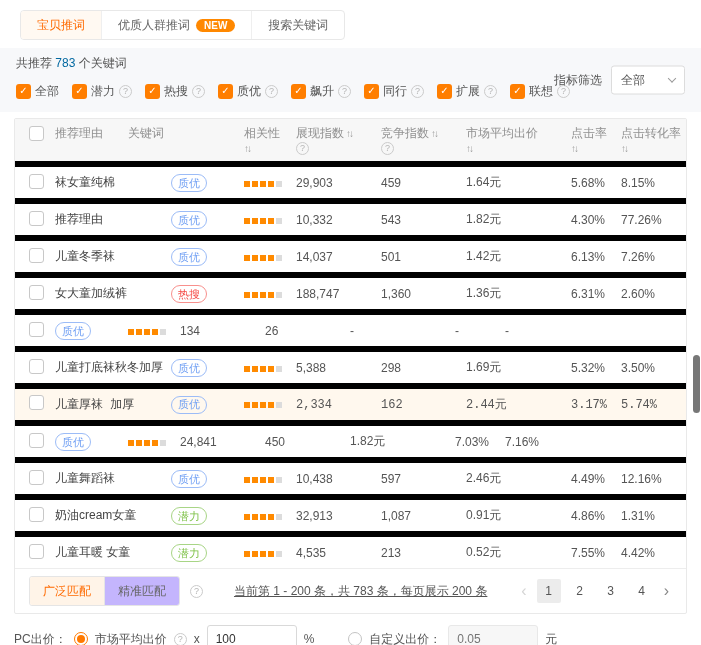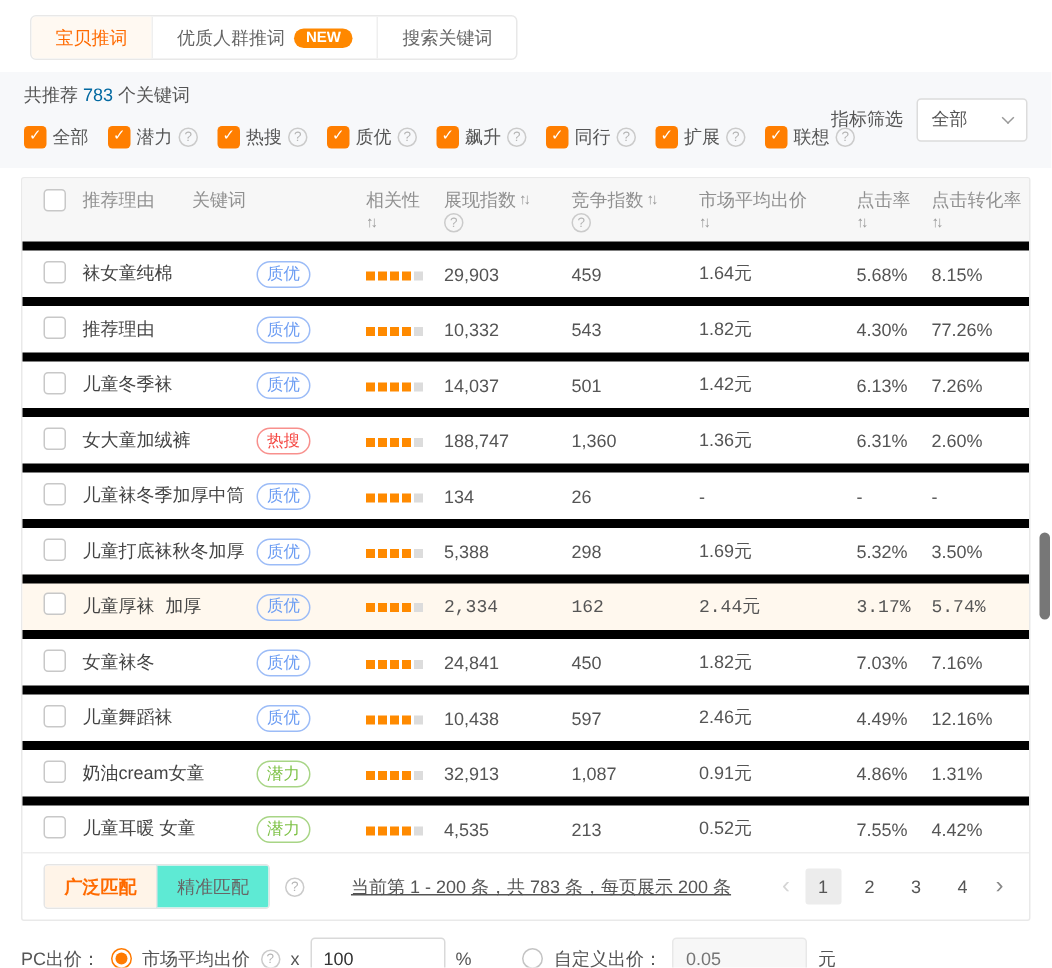--- a/index.html
+++ b/index.html
@@ -51,22 +51,22 @@
   .tag-quality { color:#6B9CF3; border-color:#9CBCF7; }
   .tag-hot { color:#F54A45; border-color:#F8908D; }
   .tag-potential { color:#7DC145; border-color:#A8D586; }
   .bars { display:inline-flex; gap:2px; }
   .bar { width:6px; height:6px; background:#DCDCDC; }
   .bar.on { background:#FF8A00; }
   
   .tfoot { display:flex; align-items:center; justify-content:space-between; border-top:1px solid #EDEDED; height:45px; padding:0 14px; }
   .match-wrap { display:flex; align-items:center; gap:10px; }
   .match-group { display:inline-flex; border:1px solid #E5E5E5; border-radius:3px; overflow:hidden; }
-  .match-btn { height:28px; line-height:28px; padding:0 13px; color:#666; background:#5eead4; cursor:pointer; white-space:nowrap; }
-  .match-btn.active { color:#FF6A00; background:#FFF4E8; font-weight:bold; }
+  .match-btn { height:28px; line-height:28px; padding:0 13px; color:#666; background:#c4b5fd; cursor:pointer; white-space:nowrap; }
+  .match-btn.active { color:#FF6A00; background:#FFF4E8; font-weight:normal; }
   .match-btn + .match-btn { border-left:1px solid #E5E5E5; }
   .page-info { color:#555;text-decoration:underline; }
   .pager { display:flex; align-items:center; gap:7px; }
   .pages { display:inline-flex; gap:7px; }
   .page-btn { min-width:24px; height:24px; line-height:24px; text-align:center; color:#555; border-radius:2px; cursor:pointer; }
   .page-btn.active { background:#ECECEC; }
   .page-arrow { font-size:16px; line-height:22px; padding:0 3px; cursor:pointer; }
   .page-arrow.prev { color:#D5D5D5; }
   .page-arrow.next { color:#888; }
   
@@ -357,21 +357,20 @@
         <div class="cell c-comp">1,360</div>
         <div class="cell c-price">1.36元</div>
         <div class="cell c-ctr">6.31%</div>
         <div class="cell c-cvr">2.60%</div>
       </div>
 
       <div class="trow">
         <div class="cell c-check">
           <span class="cbx empty"></span>
         </div>
-        <div class="cell c-keyword">儿童袜冬季加厚中筒</div>
         <div class="cell c-reason">
           <span class="tag tag-quality">质优</span>
         </div>
         <div class="cell c-rel">
           <span class="bars">
             <span class="bar on"></span>
             <span class="bar on"></span>
             <span class="bar on"></span>
             <span class="bar on"></span>
             <span class="bar"></span>
@@ -429,21 +428,20 @@
         <div class="cell c-comp">162</div>
         <div class="cell c-price">2.44元</div>
         <div class="cell c-ctr">3.17%</div>
         <div class="cell c-cvr">5.74%</div>
       </div>
 
       <div class="trow">
         <div class="cell c-check">
           <span class="cbx empty"></span>
         </div>
-        <div class="cell c-keyword">女童袜冬</div>
         <div class="cell c-reason">
           <span class="tag tag-quality">质优</span>
         </div>
         <div class="cell c-rel">
           <span class="bars">
             <span class="bar on"></span>
             <span class="bar on"></span>
             <span class="bar on"></span>
             <span class="bar on"></span>
             <span class="bar"></span>

